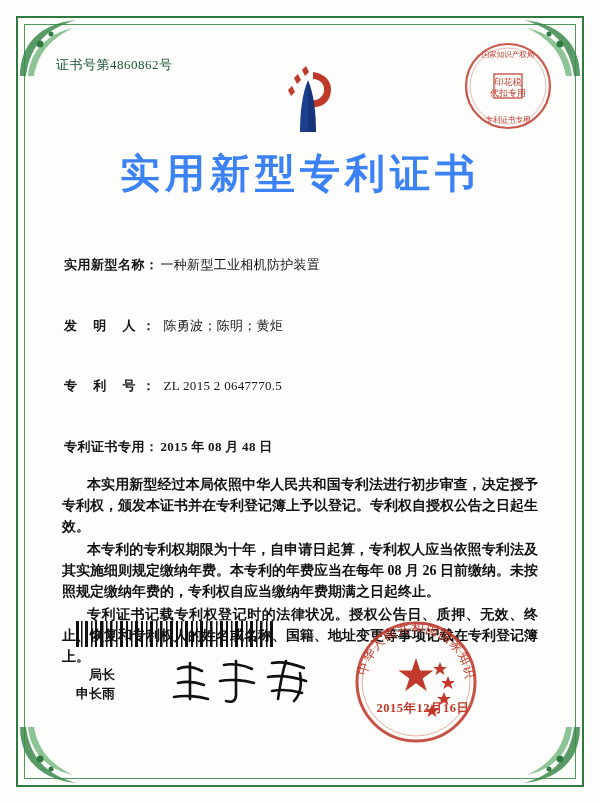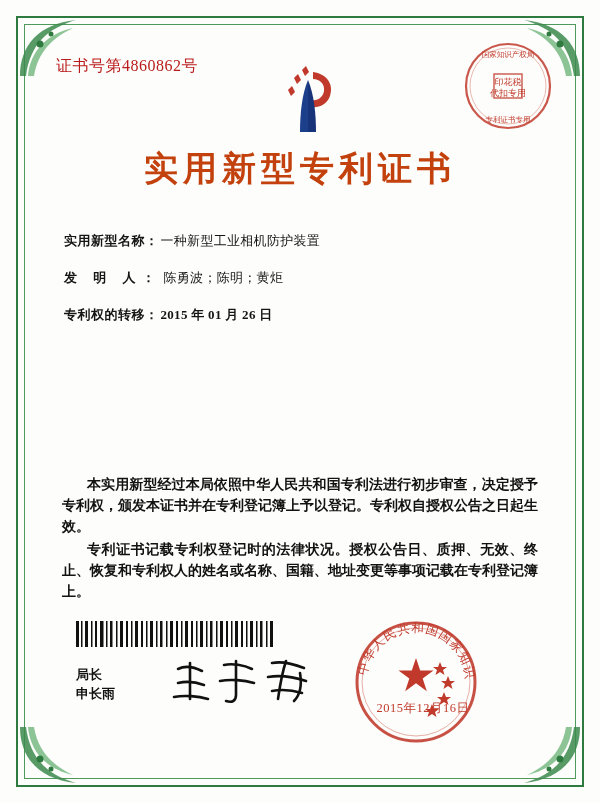--- a/index.html
+++ b/index.html
@@ -45,44 +45,44 @@
   .corner svg { width: 60px; height: 60px; display: block; }
   .corner.tl { left: 18px; top: 18px; }
   .corner.tr { right: 18px; top: 18px; transform: scaleX(-1); }
   .corner.bl { left: 18px; bottom: 18px; transform: scaleY(-1); }
   .corner.br { right: 18px; bottom: 18px; transform: scale(-1,-1); }
 
   
   .cert-no {
     position: absolute;
     left: 56px; top: 56px;
-    font-size: 16px;
+    font-size: 13px;
     letter-spacing: 0.5px;
-    color: #b91c1c;
+    color: #14532d;
   }
   .logo {
     position: absolute;
     left: 272px; top: 62px;
     width: 68px; height: 74px;
   }
   .red-seal-top {
     position: absolute;
     right: 46px; top: 40px;
     width: 92px; height: 92px;
   }
 
   .main-title {
     position: absolute;
     left: 0; top: 146px;
     width: 600px;
     text-align: center;
-    font-size: 34px;
+    font-size: 40px;
     font-weight: bold;
     letter-spacing: 5px;
-    color: #c2410c;
+    color: #3b82f6;
     font-family: "Liberation Serif", serif;
   }
 
   
   .fields {
     position: absolute;
     left: 64px;
     top: 232px;
     width: 480px;
   }
@@ -97,20 +97,21 @@
     white-space: nowrap;
     letter-spacing: 0.5px;
     font-weight: bold;
   }
   .field-label.spread {
     letter-spacing: 6.5px;
   }
   .field-value {
     margin-left: 2px;
     letter-spacing: 0.3px;
+    margin-top: 24px;
   }
   .field-value.bold {
     font-weight: bold;
   }
 
   
   .body-text {
     position: absolute;
     left: 62px;
     top: 474px;
@@ -137,20 +138,21 @@
 
   
   .sig-label {
     position: absolute;
     left: 76px;
     top: 665px;
     font-size: 13px;
     line-height: 19px;
     font-weight: bold;
     color: #111;
+    text-align: right;
   }
   .handwriting {
     position: absolute;
     left: 168px;
     top: 655px;
     width: 150px;
     height: 52px;
   }
 
   .red-seal-big {
@@ -161,21 +163,21 @@
     height: 128px;
   }
   .seal-date {
     position: absolute;
     left: 368px;
     top: 700px;
     width: 110px;
     text-align: center;
     font-size: 12.5px;
     color: #c0392b;
-    font-weight: normal;
+    font-weight: bold;
     letter-spacing: 0.5px;
   }
 
   .page-foot {
     position: absolute;
     left: 0;
     top: 752px;
     width: 600px;
     text-align: center;
     font-size: 11.5px;
@@ -253,27 +255,32 @@
   <div class="fields">
     <div class="field-row">
       <span class="field-label">实用新型名称：</span>
       <span class="field-value">一种新型工业相机防护装置</span>
     </div>
     <div class="field-row">
       <span class="field-label spread">发 明 人：</span>
       <span class="field-value">陈勇波；陈明；黄炬</span>
     </div>
     <div class="field-row">
-      <span class="field-label">专利权的转移：</span>
-      <span class="field-value bold">2015 年 01 月 26 日</span>
+      <span class="field-label spread">专 利 号：</span>
+      <span class="field-value">ZL 2015 2 0647770.5</span>
+    </div>
+    <div class="field-row">
+      <span class="field-label">专利证书专用：</span>
+      <span class="field-value bold">2015 年 08 月 48 日</span>
     </div>
   </div>
 
   <div class="body-text">
     <p>本实用新型经过本局依照中华人民共和国专利法进行初步审查，决定授予专利权，颁发本证书并在专利登记簿上予以登记。专利权自授权公告之日起生效。</p>
+    <p>本专利的专利权期限为十年，自申请日起算，专利权人应当依照专利法及其实施细则规定缴纳年费。本专利的年费应当在每年 08 月 26 日前缴纳。未按照规定缴纳年费的，专利权自应当缴纳年费期满之日起终止。</p>
     <p>专利证书记载专利权登记时的法律状况。授权公告日、质押、无效、终止、恢复和专利权人的姓名或名称、国籍、地址变更等事项记载在专利登记簿上。</p>
   </div>
 
   <div class="barcode">
     <svg viewBox="0 0 200 26" width="200" height="26" preserveAspectRatio="none">
       <g fill="#111">
         <rect x="0" y="0" width="3" height="26"></rect>
         <rect x="5" y="0" width="1.5" height="26"></rect>
         <rect x="9" y="0" width="3" height="26"></rect>
         <rect x="15" y="0" width="1.5" height="26"></rect>

